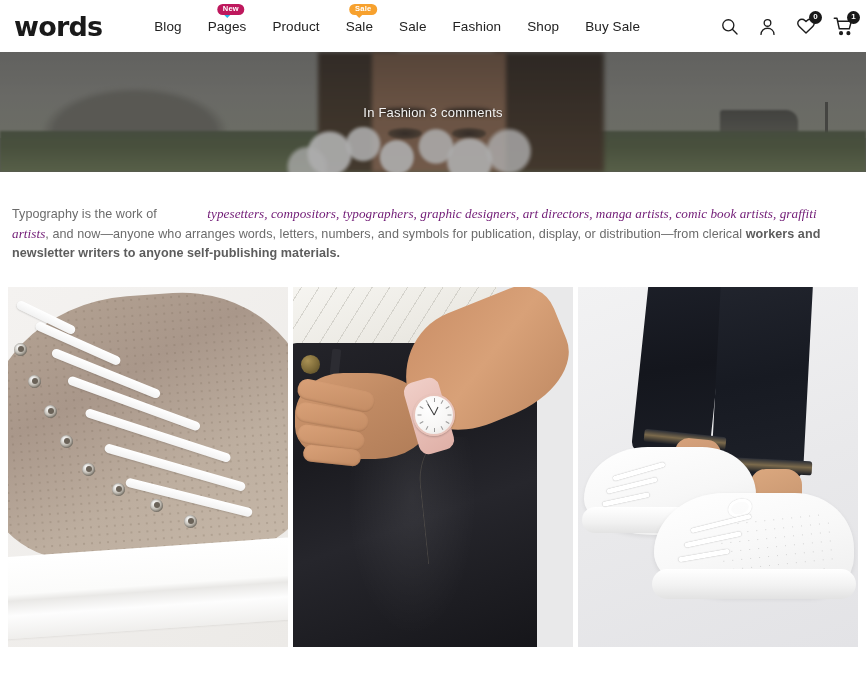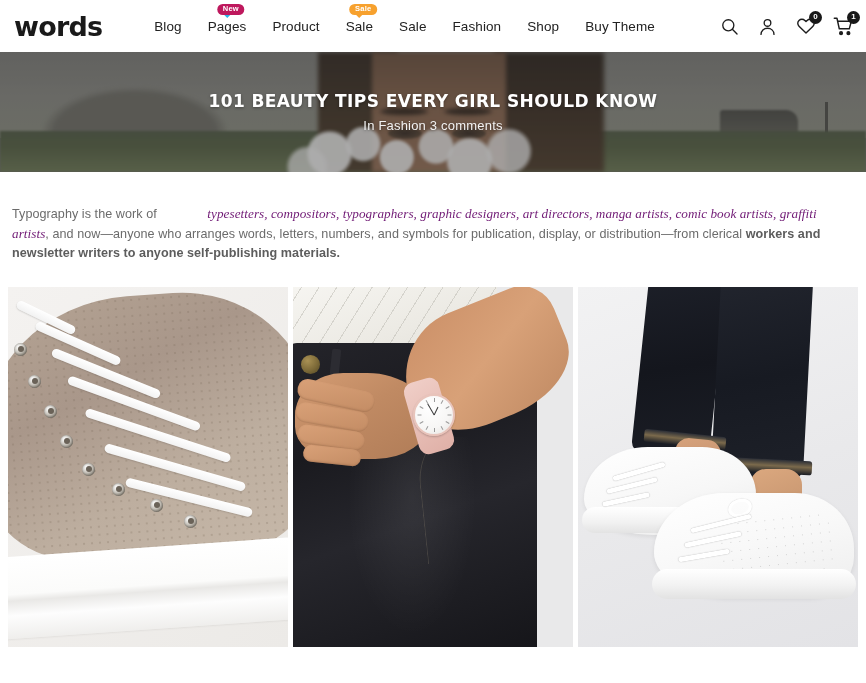--- a/index.html
+++ b/index.html
@@ -546,21 +546,21 @@
     <div class="nav-item">
       <span>Sale</span>
     </div>
     <div class="nav-item">
       <span>Fashion</span>
     </div>
     <div class="nav-item">
       <span>Shop</span>
     </div>
     <div class="nav-item">
-      <span>Buy Theme</span>
+      <span>Buy Sale</span>
     </div>
   </nav>
 
   <div class="header-icons">
     <div class="hicon">
       <svg width="19" height="19" viewBox="0 0 24 24" fill="none" stroke="#1d1d1d" stroke-width="1.7">
         <circle cx="10.5" cy="10.5" r="7"></circle>
           <line x1="15.6" y1="15.6" x2="21.5" y2="21.5" stroke-linecap="round"></line>
       </svg>
     </div>
@@ -598,21 +598,20 @@
     <div class="hero-hair-r"></div>
     <div class="hero-face"></div>
     <div class="hero-brow-l"></div>
     <div class="hero-brow-r"></div>
     <div class="hero-eye-l"></div>
     <div class="hero-eye-r"></div>
     <div class="hero-flowers"></div>
   </div>
   <div class="hero-overlay"></div>
   <div class="hero-content">
-    <div class="hero-title">101 BEAUTY TIPS EVERY GIRL SHOULD KNOW</div>
     <div class="hero-meta">
       <span>In</span>
       <span>Fashion</span>
       <span>3 comments</span>
     </div>
   </div>
 </div>
 
 <div class="article">
   <p class="para"><span>Typography is the work of </span><span class="it">typesetters, compositors, typographers, graphic designers, art directors, manga artists, comic book artists, graffiti artists</span><span>, and now—anyone who arranges words, letters, numbers, and symbols for publication, display, or distribution—from clerical </span><span class="bd">workers and newsletter writers to anyone self-publishing materials.</span></p>

